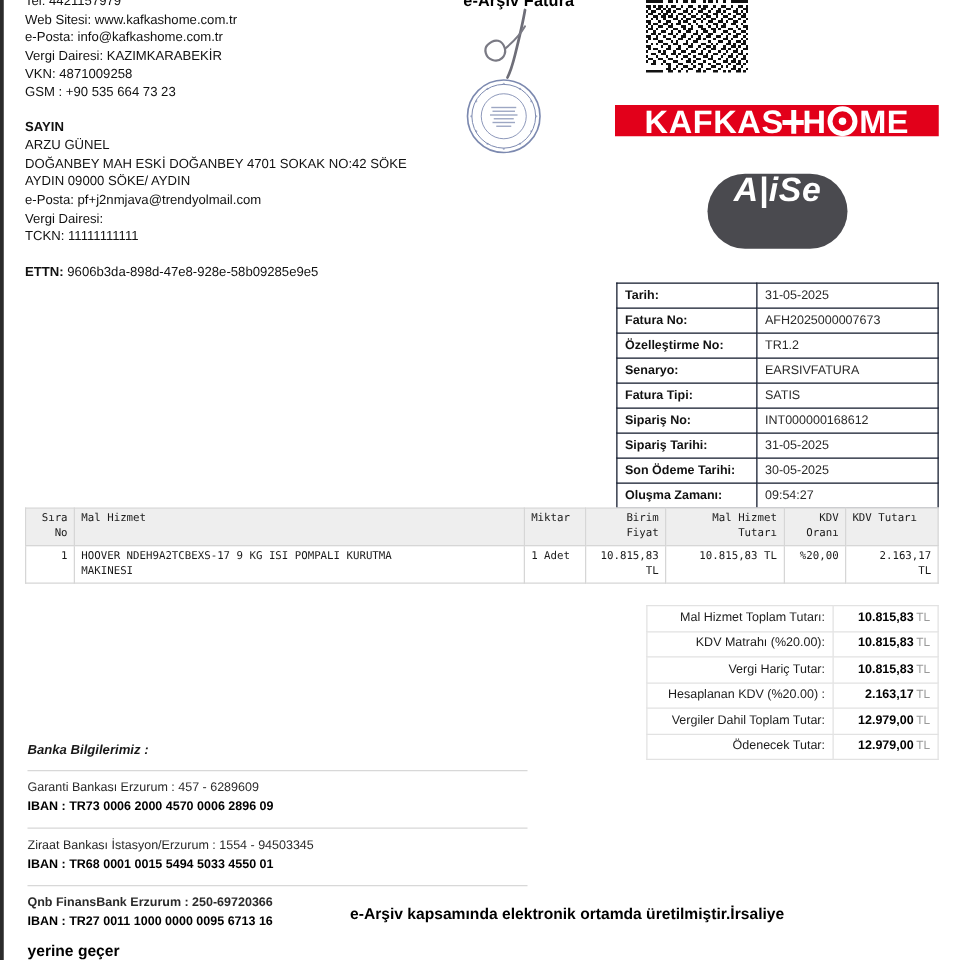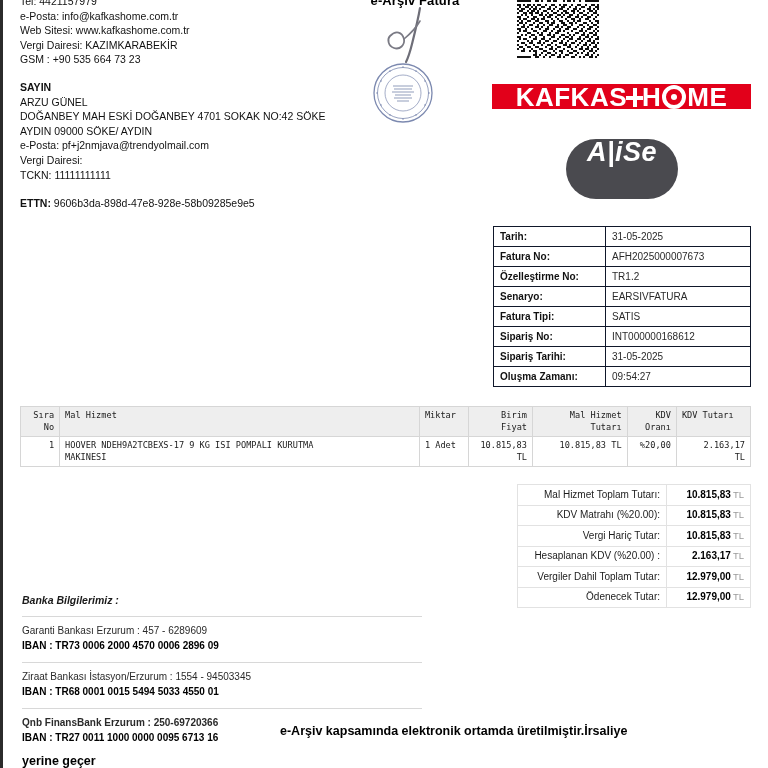--- a/index.html
+++ b/index.html
@@ -269,23 +269,24 @@
 </style>
 </head>
 <body>
 
 <div id="page">
 
   <div class="scan-edge"></div>
 
   <div class="seller">
     <div>Tel: 4421157979</div>
+    <div>Web Sitesi: www.kafkashome.com.tr</div>
     <div>e-Posta: info@kafkashome.com.tr</div>
-    <div>Web Sitesi: www.kafkashome.com.tr</div>
     <div>Vergi Dairesi: KAZIMKARABEKİR</div>
+    <div>VKN: 4871009258</div>
     <div>GSM : +90 535 664 73 23</div>
 
     <div style="height:13px"></div>
 
     <div style="font-weight:bold">SAYIN</div>
     <div>ARZU GÜNEL</div>
     <div>DOĞANBEY MAH ESKİ DOĞANBEY 4701 SOKAK NO:42 SÖKE</div>
     <div>AYDIN 09000 SÖKE/ AYDIN</div>
     <div>e-Posta: pf+j2nmjava@trendyolmail.com</div>
     <div>Vergi Dairesi:</div>
@@ -829,20 +830,24 @@
       </tr>
       <tr>
         <td class="k">Sipariş No:</td>
         <td class="v">INT000000168612</td>
       </tr>
       <tr>
         <td class="k">Sipariş Tarihi:</td>
         <td class="v">31-05-2025</td>
       </tr>
       <tr>
+        <td class="k">Son Ödeme Tarihi:</td>
+        <td class="v">30-05-2025</td>
+      </tr>
+      <tr>
         <td class="k">Oluşma Zamanı:</td>
         <td class="v">09:54:27</td>
       </tr>
     </tbody>
   </table>
 
   <table class="items-table">
     <thead>
       <tr>
         <th class="col-sira ta-r">

